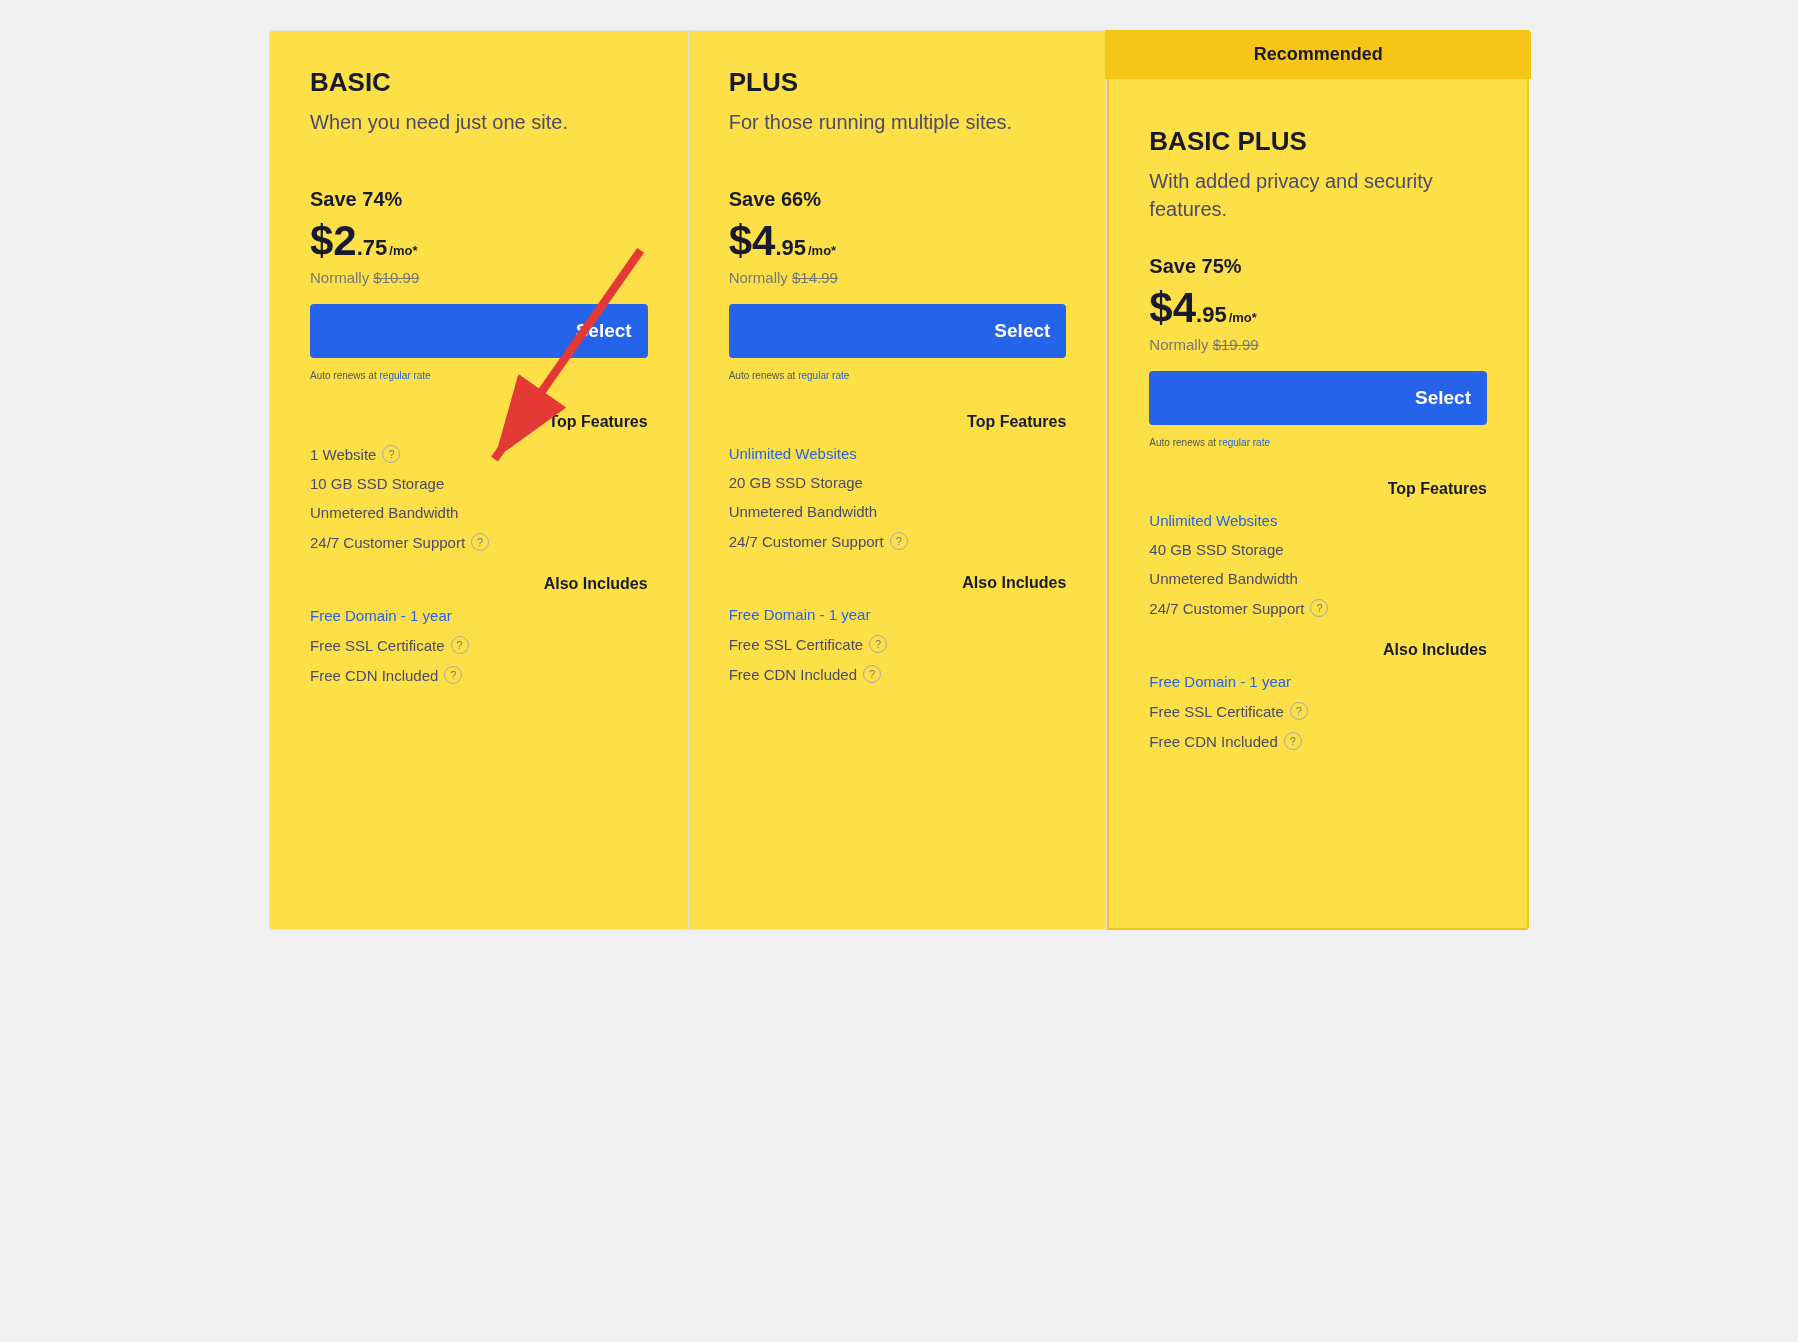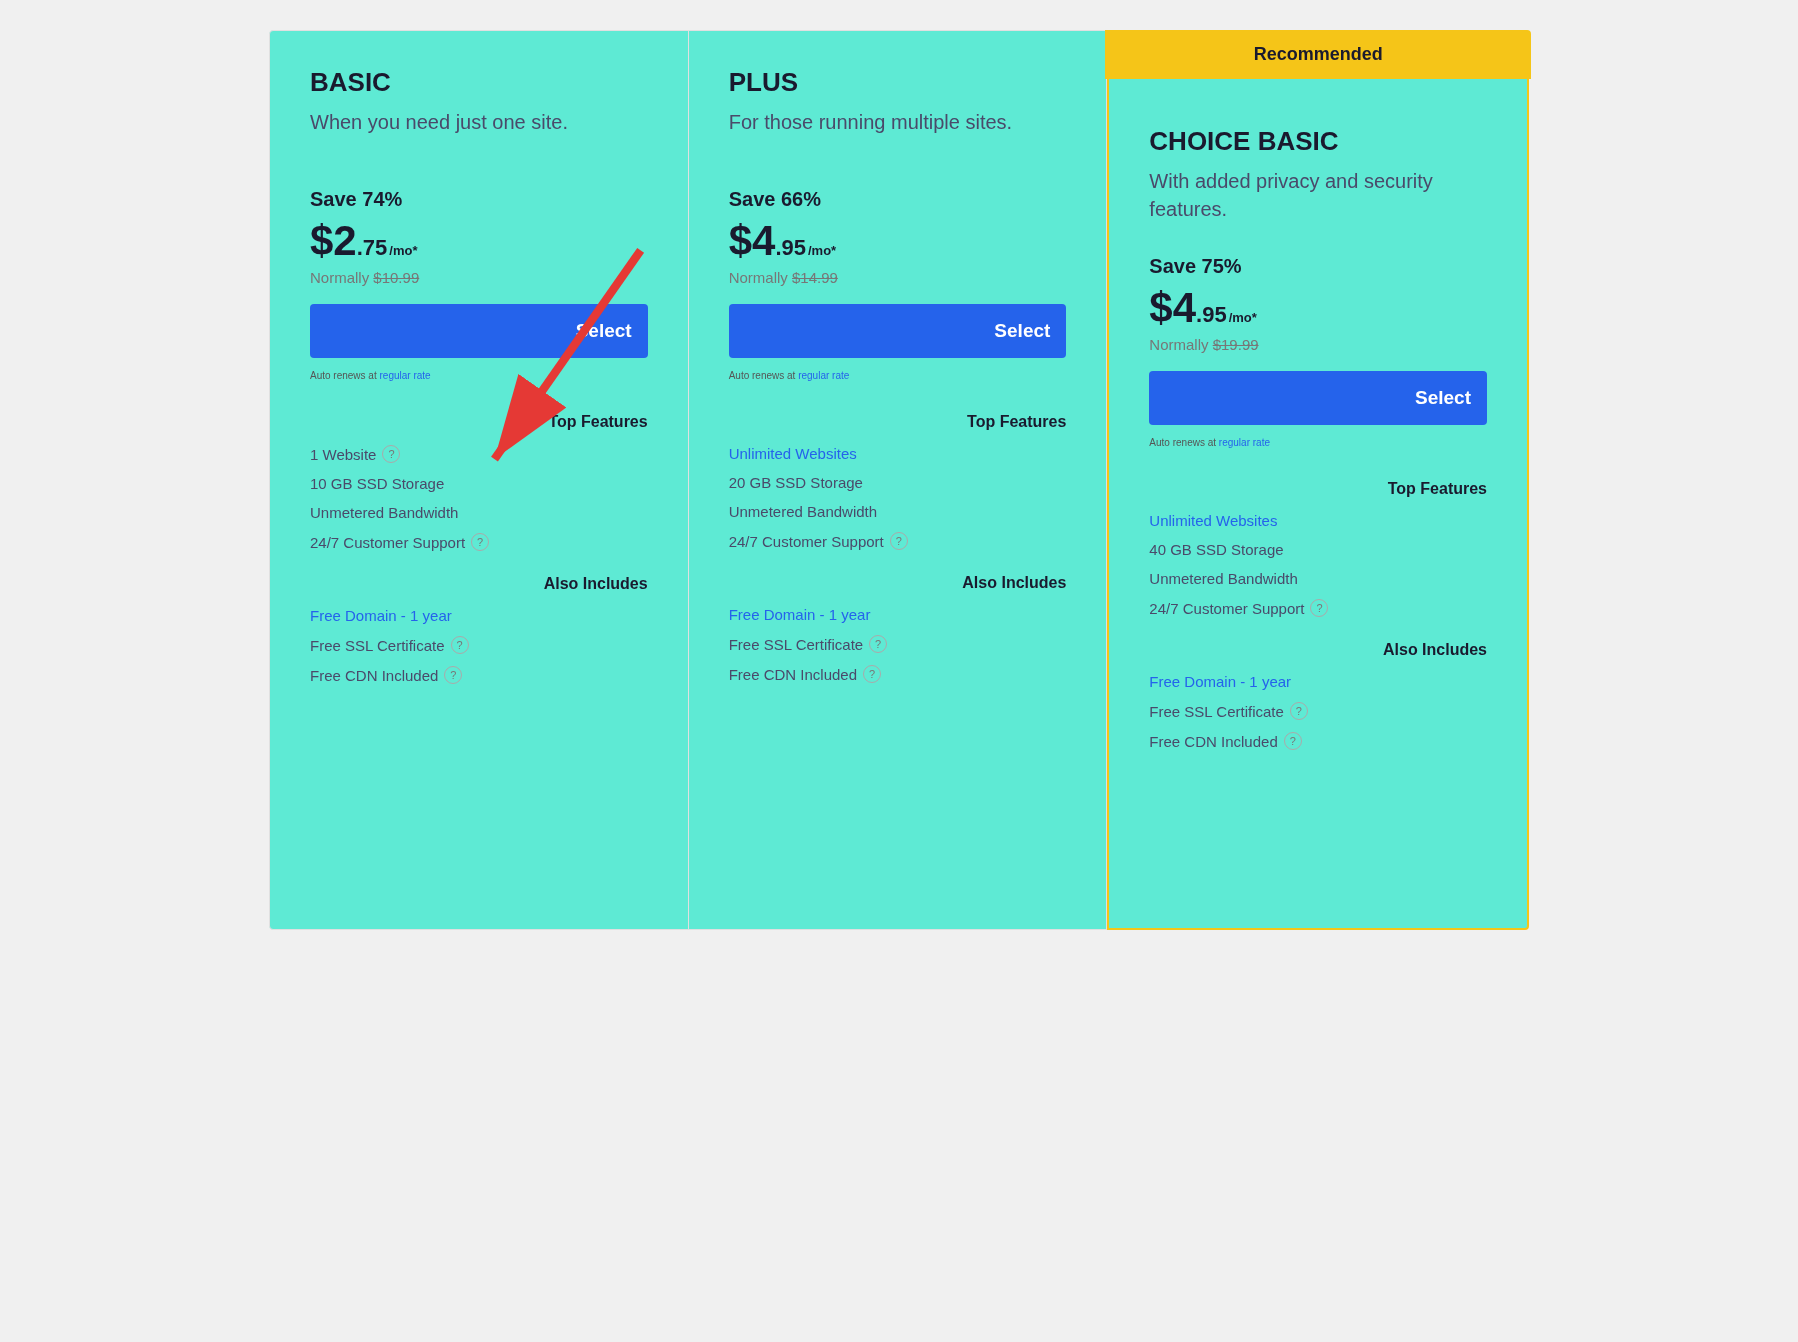--- a/index.html
+++ b/index.html
@@ -13,21 +13,21 @@
       padding: 30px 20px;
     }
     .pricing-container {
       display: flex;
       gap: 0;
       max-width: 1260px;
       width: 100%;
       align-items: flex-start;
     }
     .plan-card {
-      background: #5eead4;
+      background: #fde047;
       border: 1px solid #e0e0e0;
       flex: 1;
       padding: 36px 40px 40px 40px;
       position: relative;
       min-height: 900px;
     }
     .plan-card:first-child {
       border-radius: 4px 0 0 4px;
     }
     .plan-card:last-child {
@@ -269,21 +269,21 @@
         </div>
         <div class="feature-item">
           <span>Free CDN Included</span>
           <span class="help-icon">?</span>
         </div>
       </div>
     </div>
     <div class="plan-card recommended">
       <div class="recommended-badge">Recommended</div>
       <div class="plan-content">
-    <div class="plan-name">CHOICE BASIC</div>
+    <div class="plan-name">BASIC PLUS</div>
     <div class="plan-description">With added privacy and security features.</div>
     <div class="save-badge">Save 75%</div>
     <div class="price-row">
       <span class="price-dollar">$4</span>
       <span class="price-decimal">.95</span>
       <span class="price-period">/mo*</span>
     </div>
     <div class="price-normal">Normally <s>$19.99</s></div>
     <button class="select-btn">Select</button>
     <div class="auto-renew">Auto renews at <a href="#">regular rate</a></div>

